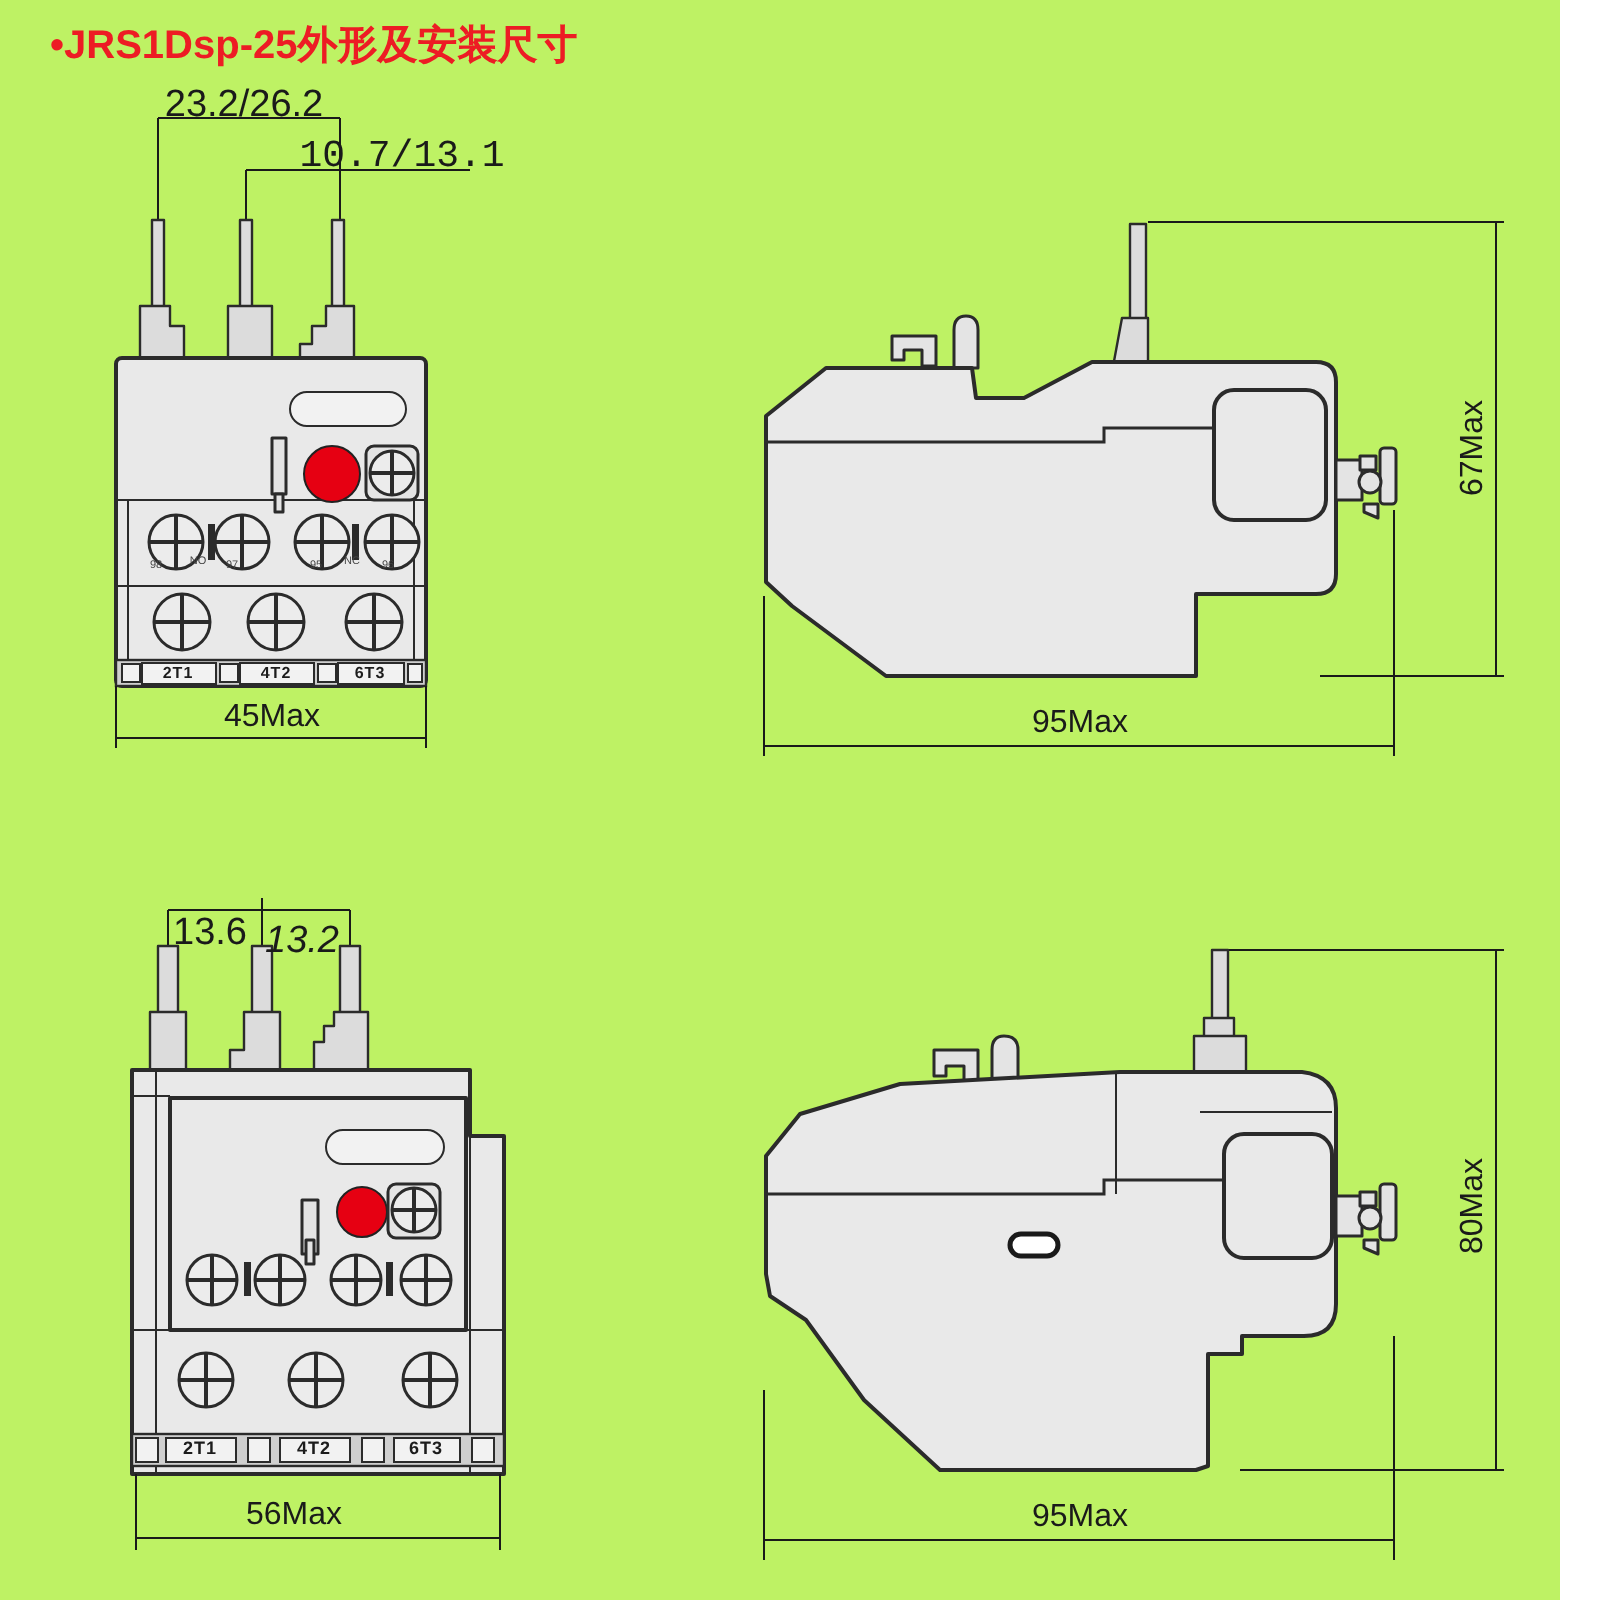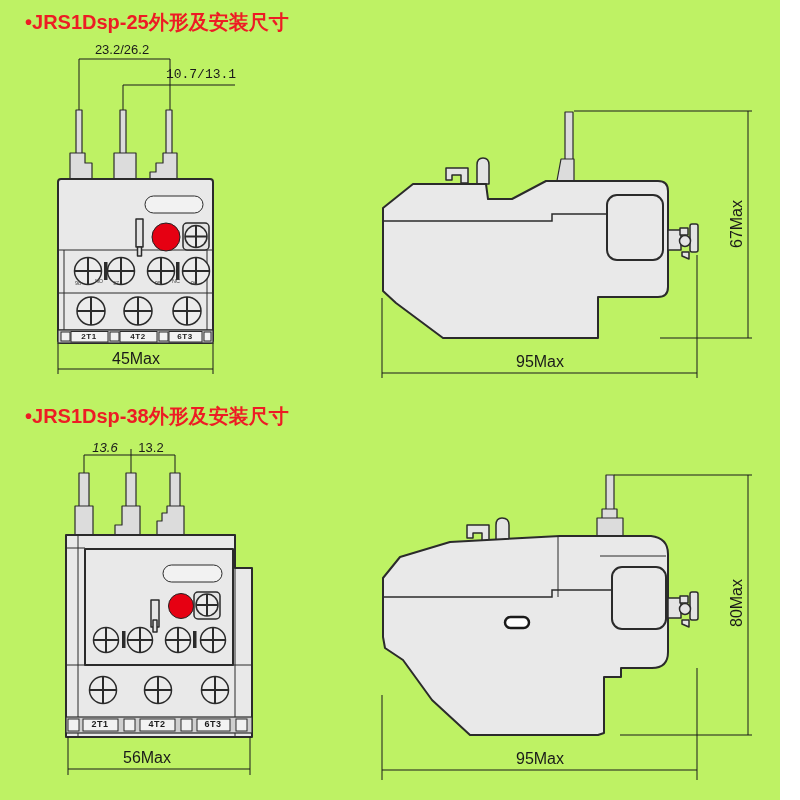--- a/index.html
+++ b/index.html
@@ -1,19 +1,19 @@
 <!DOCTYPE html>
 <html><head>
 <meta charset="utf-8">
 <style>
   html,body{margin:0;padding:0;background:#fff;}
   #canvas{position:relative;width:780px;height:800px;background:#bef264;overflow:hidden;
           font-family:"Liberation Sans", sans-serif;}
   .title{position:absolute;color:#ed1c24;font-weight:bold;font-size:20px;white-space:nowrap;}
-  .dim{position:absolute;color:#1a1a1a;font-size:13px;white-space:nowrap;transform:translateX(-50%);}
+  .dim{position:absolute;color:#1a1a1a;font-size:19px;white-space:nowrap;transform:translateX(-50%);}
   .dim16{position:absolute;color:#1a1a1a;font-size:16px;white-space:nowrap;transform:translateX(-50%);text-align:center;}
   .dimv{position:absolute;color:#1a1a1a;font-size:16px;white-space:nowrap;
         transform:translate(-50%,-50%) rotate(-90deg);}
   .tiny{position:absolute;color:#444;font-size:5.5px;white-space:nowrap;transform:translateX(-50%);}
   .term{position:absolute;color:#1c1c1c;font-size:8px;font-weight:bold;white-space:nowrap;
         transform:translateX(-50%);letter-spacing:.5px;}
   .term9{position:absolute;color:#1c1c1c;font-size:9px;font-weight:bold;white-space:nowrap;
         transform:translateX(-50%);letter-spacing:.5px;}
   svg{position:absolute;overflow:visible;}
   .outline{fill:#e9e9e9;stroke:#2b2b2b;stroke-width:2;stroke-linejoin:round;}
@@ -155,21 +155,20 @@
   <div class="tiny" style="left:116px;top:280px;">97</div>
   <div class="tiny" style="left:158px;top:280px;">95</div>
   <div class="tiny" style="left:176px;top:278px;">NC</div>
   <div class="tiny" style="left:194px;top:280px;">96</div>
   <div class="term" style="left:89px;top:332px;">2T1</div>
   <div class="term" style="left:138px;top:332px;">4T2</div>
   <div class="term" style="left:185px;top:332px;">6T3</div>
   <div class="dim16" style="left:540px;top:353px;">95Max</div>
   <div class="dimv" style="left:737px;top:224px;">67Max</div>
 
-  <div class="title" style="left:25px;top:403px;">•JRS1Dsp-38外形及安装尺寸</div>
 
   <svg style="left:45px;top:445px;width:220px;height:345px" viewBox="45 445 220 345">
     <g class="dimline">
       <line x1="84" y1="455" x2="175" y2="455"></line>
       <line x1="84" y1="455" x2="84" y2="474"></line>
       <line x1="131" y1="449" x2="131" y2="474"></line>
       <line x1="175" y1="455" x2="175" y2="474"></line>
     </g>
     <g>
       <rect class="pinfill" x="79" y="473" width="10" height="34"></rect>
@@ -270,22 +269,22 @@
     <rect x="505" y="617" width="24" height="11" rx="5.5" fill="#ffffff" stroke="#1a1a1a" stroke-width="2.5"></rect>
     <g>
       <rect class="detail" x="668" y="598" width="13" height="20"></rect>
       <rect class="detail" x="690" y="592" width="8" height="28" rx="2"></rect>
       <rect class="detail" x="680" y="596" width="8" height="7"></rect>
       <circle class="detail" cx="685" cy="609" r="5.5"></circle>
       <path class="detail" d="M682,620 h7 v7 l-7,-3 Z"></path>
     </g>
   </svg>
 
-  <div class="dim" style="left:105px;top:440px;font-style:italic;">13.6</div>
-  <div class="dim" style="left:151px;top:440px;">13.2</div>
+  <div class="dim" style="left:105px;top:456px;">13.6</div>
+  <div class="dim" style="left:151px;top:460px;font-style:italic;">13.2</div>
   <div class="dim16" style="left:147px;top:749px;">56Max</div>
   <div class="term9" style="left:100px;top:719px;">2T1</div>
   <div class="term9" style="left:157px;top:719px;">4T2</div>
   <div class="term9" style="left:213px;top:719px;">6T3</div>
   <div class="dim16" style="left:540px;top:750px;">95Max</div>
   <div class="dimv" style="left:737px;top:603px;">80Max</div>
 
 </div>
 
 </body></html>

